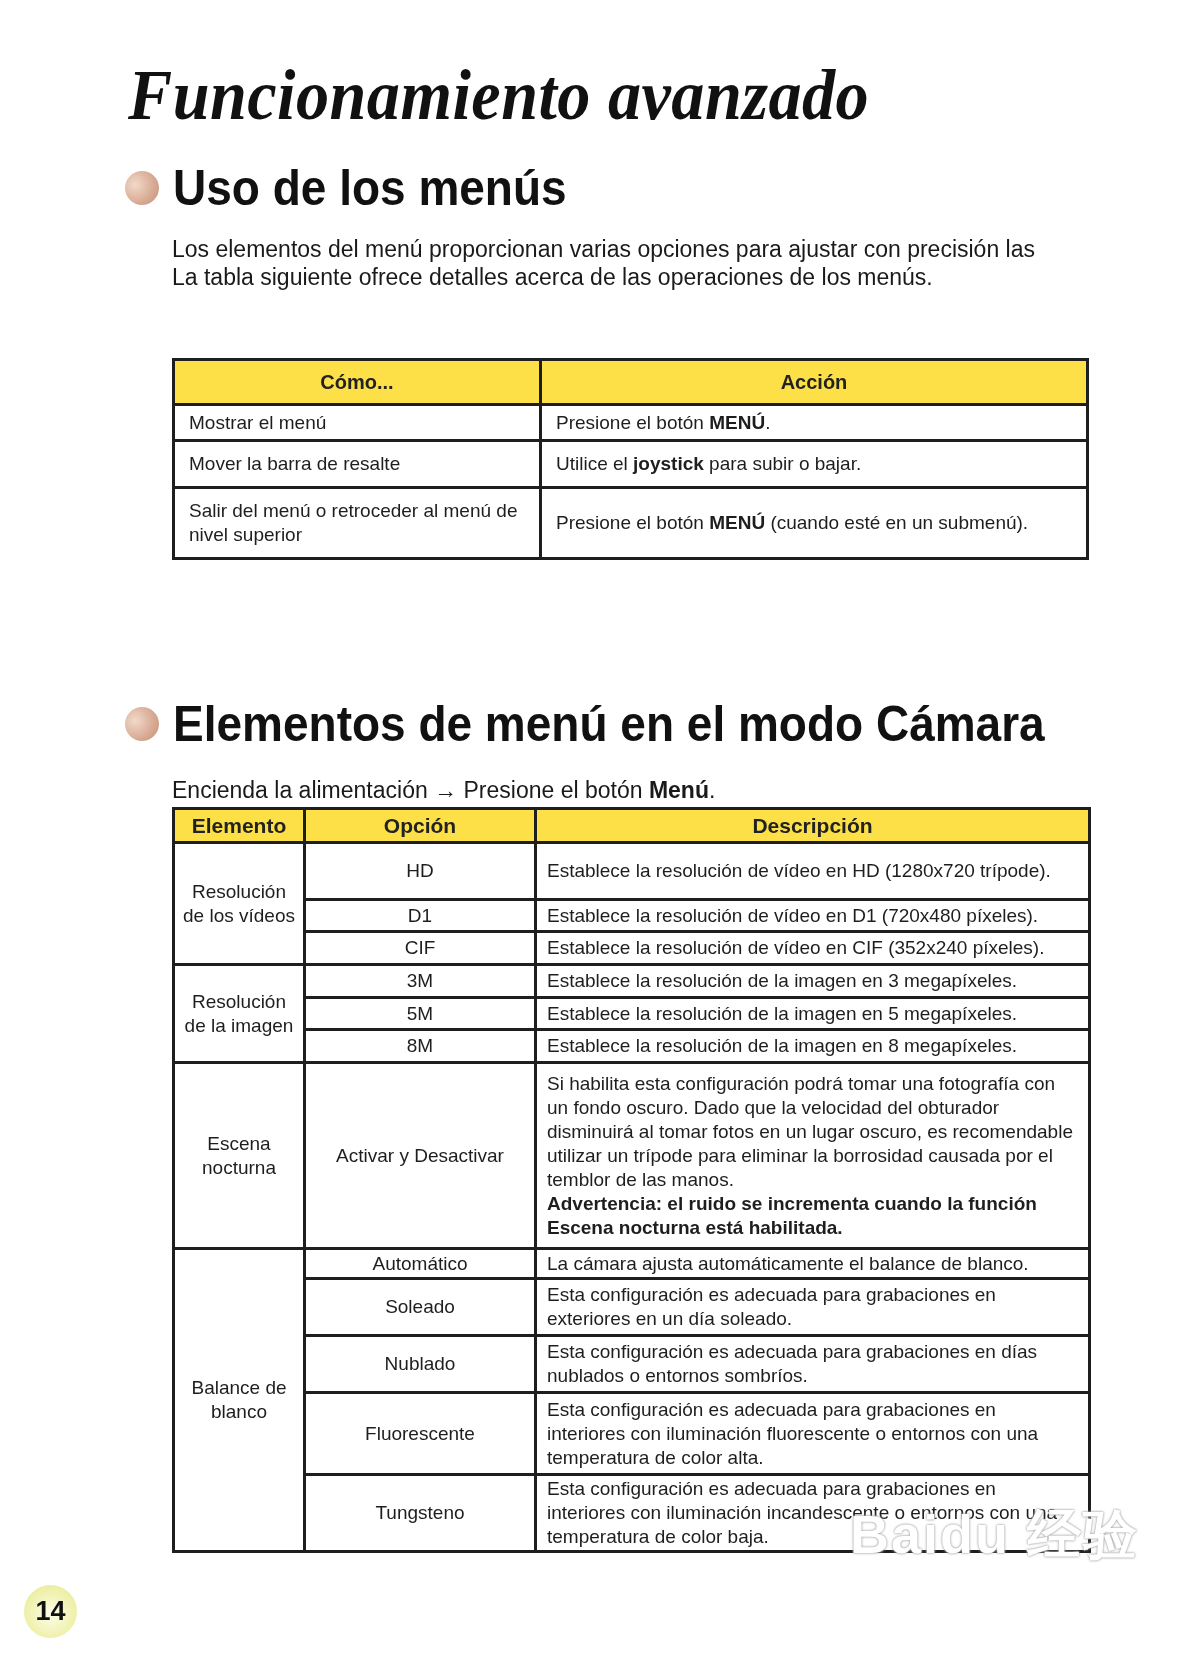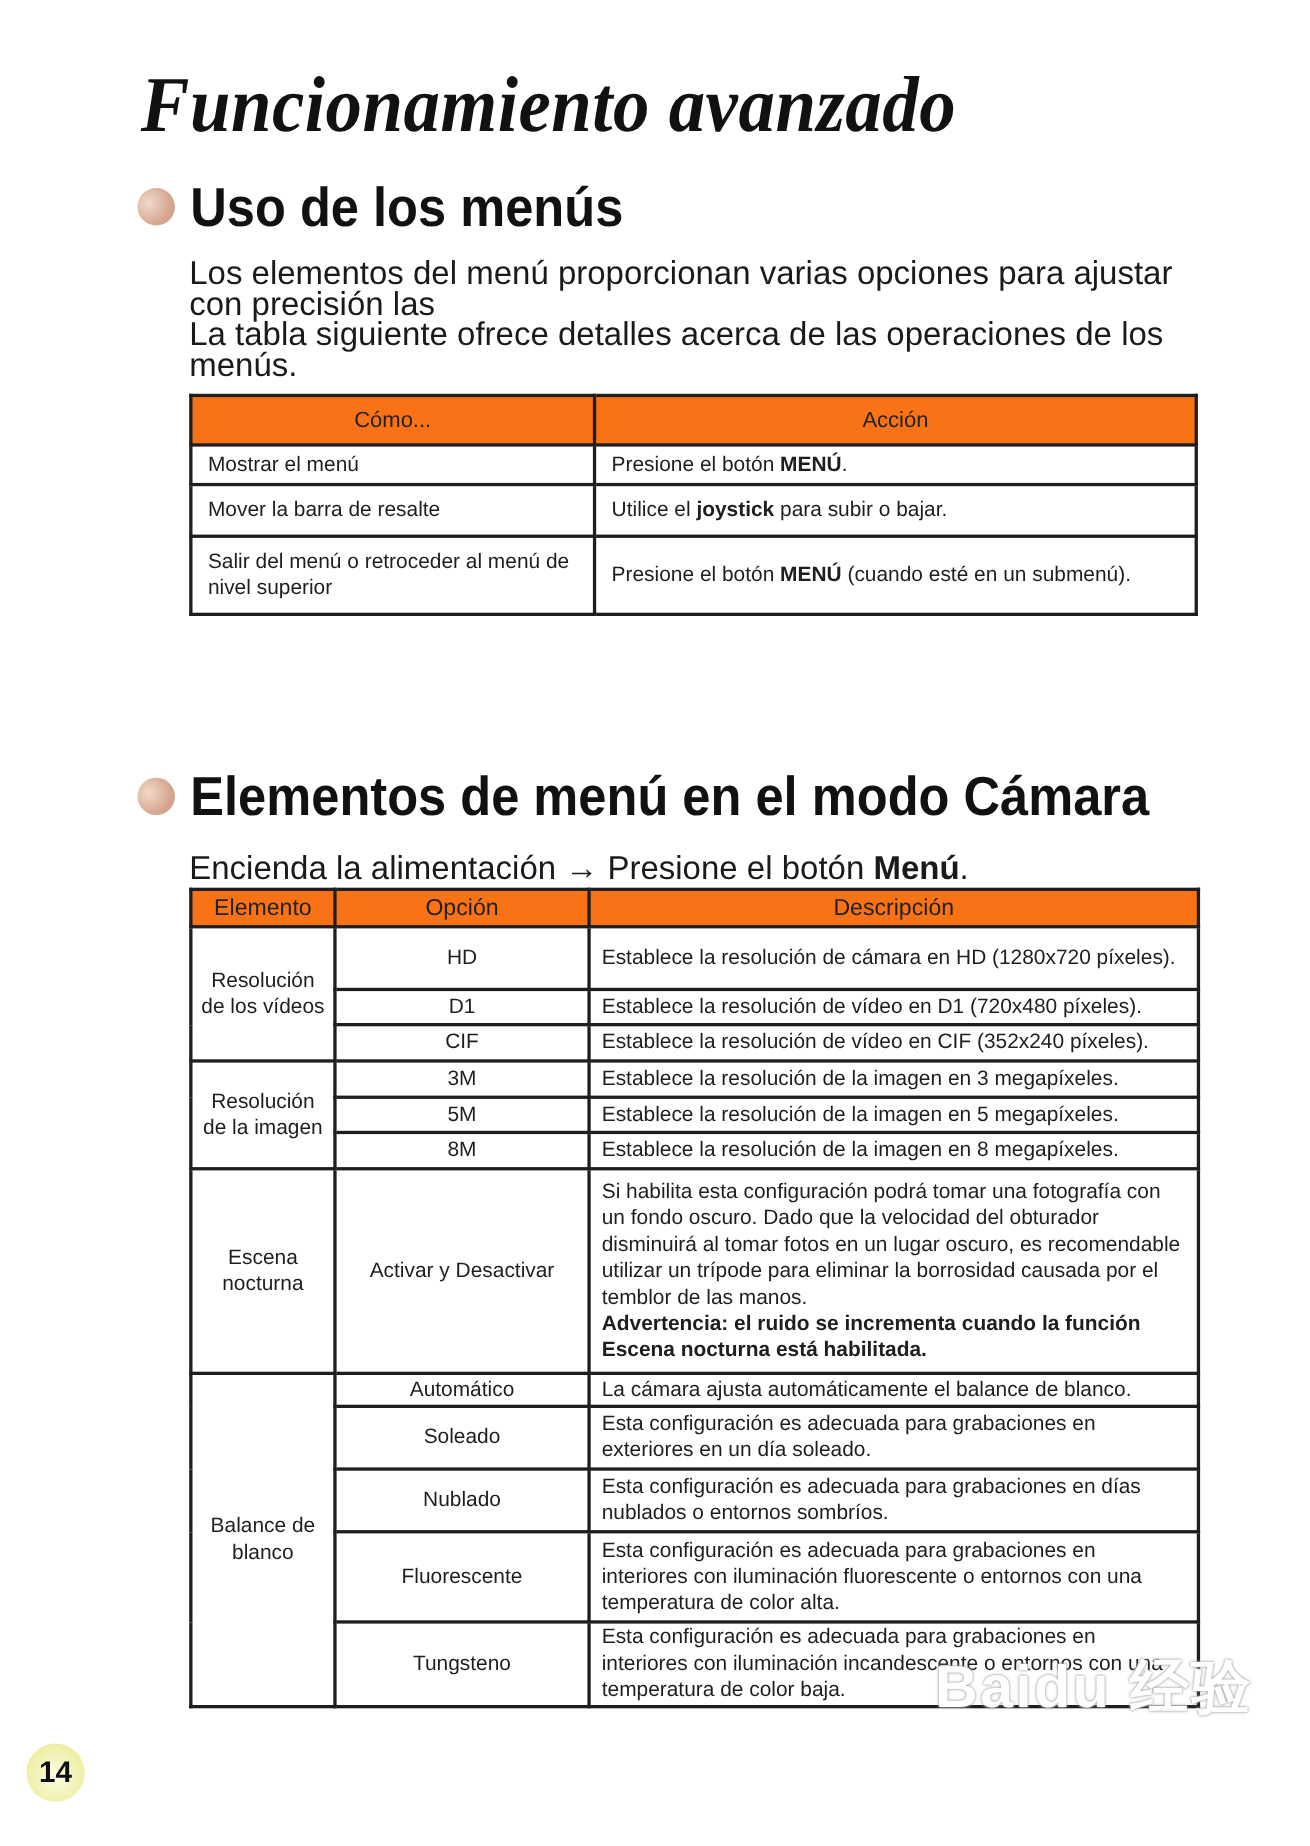--- a/index.html
+++ b/index.html
@@ -28,29 +28,29 @@
       font-family: "Liberation Sans", sans-serif; font-weight: bold;
       font-size: 50px; line-height: 56px; color: #111;
       transform: scaleX(0.92); transform-origin: left center;
       white-space: nowrap;
     }
     #h-uso { top: 160px; }
     #h-elem { top: 696px; }
 
     .intro {
       position: absolute; left: 172px; width: 930px;
-      font-size: 30px; line-height: 28px; color: #1a1a1a;
+      font-size: 23px; line-height: 28px; color: #1a1a1a;
     }
     #intro1 { top: 235px; }
     #intro2 { top: 776px; }
     .intro b { font-weight: bold; }
 
     table { position: absolute; border-collapse: collapse; table-layout: fixed; }
     td, th { border: 3px solid #1e1e1e; vertical-align: middle; }
-    th { background: #f97316; font-weight: normal; color: #222; }
+    th { background: #fde047; font-weight: bold; color: #222; }
 
     #table1 { left: 172px; top: 358px; width: 914px; }
     #table1 th { height: 45px; font-size: 20px; text-align: center; }
     #table1 td { font-size: 19px; line-height: 24px; padding: 0 14px; color: #1e1e1e; }
     #table1 tr.r1 td { height: 36px; }
     #table1 tr.r2 td { height: 47px; }
     #table1 tr.r3 td { height: 71px; }
     #table1 tr.r4 td { height: 71px; }
 
     #table2 { left: 172px; top: 807px; width: 916px; padding-left: 14px; }
@@ -143,21 +143,21 @@
       <th>Elemento</th>
       <th>Opción</th>
       <th>Descripción</th>
     </tr>
   </thead>
   <tbody>
 
     <tr style="height:57px">
       <td class="elem" rowspan="3">Resolución de los vídeos</td>
       <td class="opt">HD</td>
-      <td class="desc">Establece la resolución de cámara en HD (1280x720 píxeles).</td>
+      <td class="desc">Establece la resolución de vídeo en HD (1280x720 trípode).</td>
     </tr>
     <tr style="height:32px">
       <td class="opt">D1</td>
       <td class="desc">Establece la resolución de vídeo en D1 (720x480 píxeles).</td>
     </tr>
     <tr style="height:33px">
       <td class="opt">CIF</td>
       <td class="desc">Establece la resolución de vídeo en CIF (352x240 píxeles).</td>
     </tr>
 

